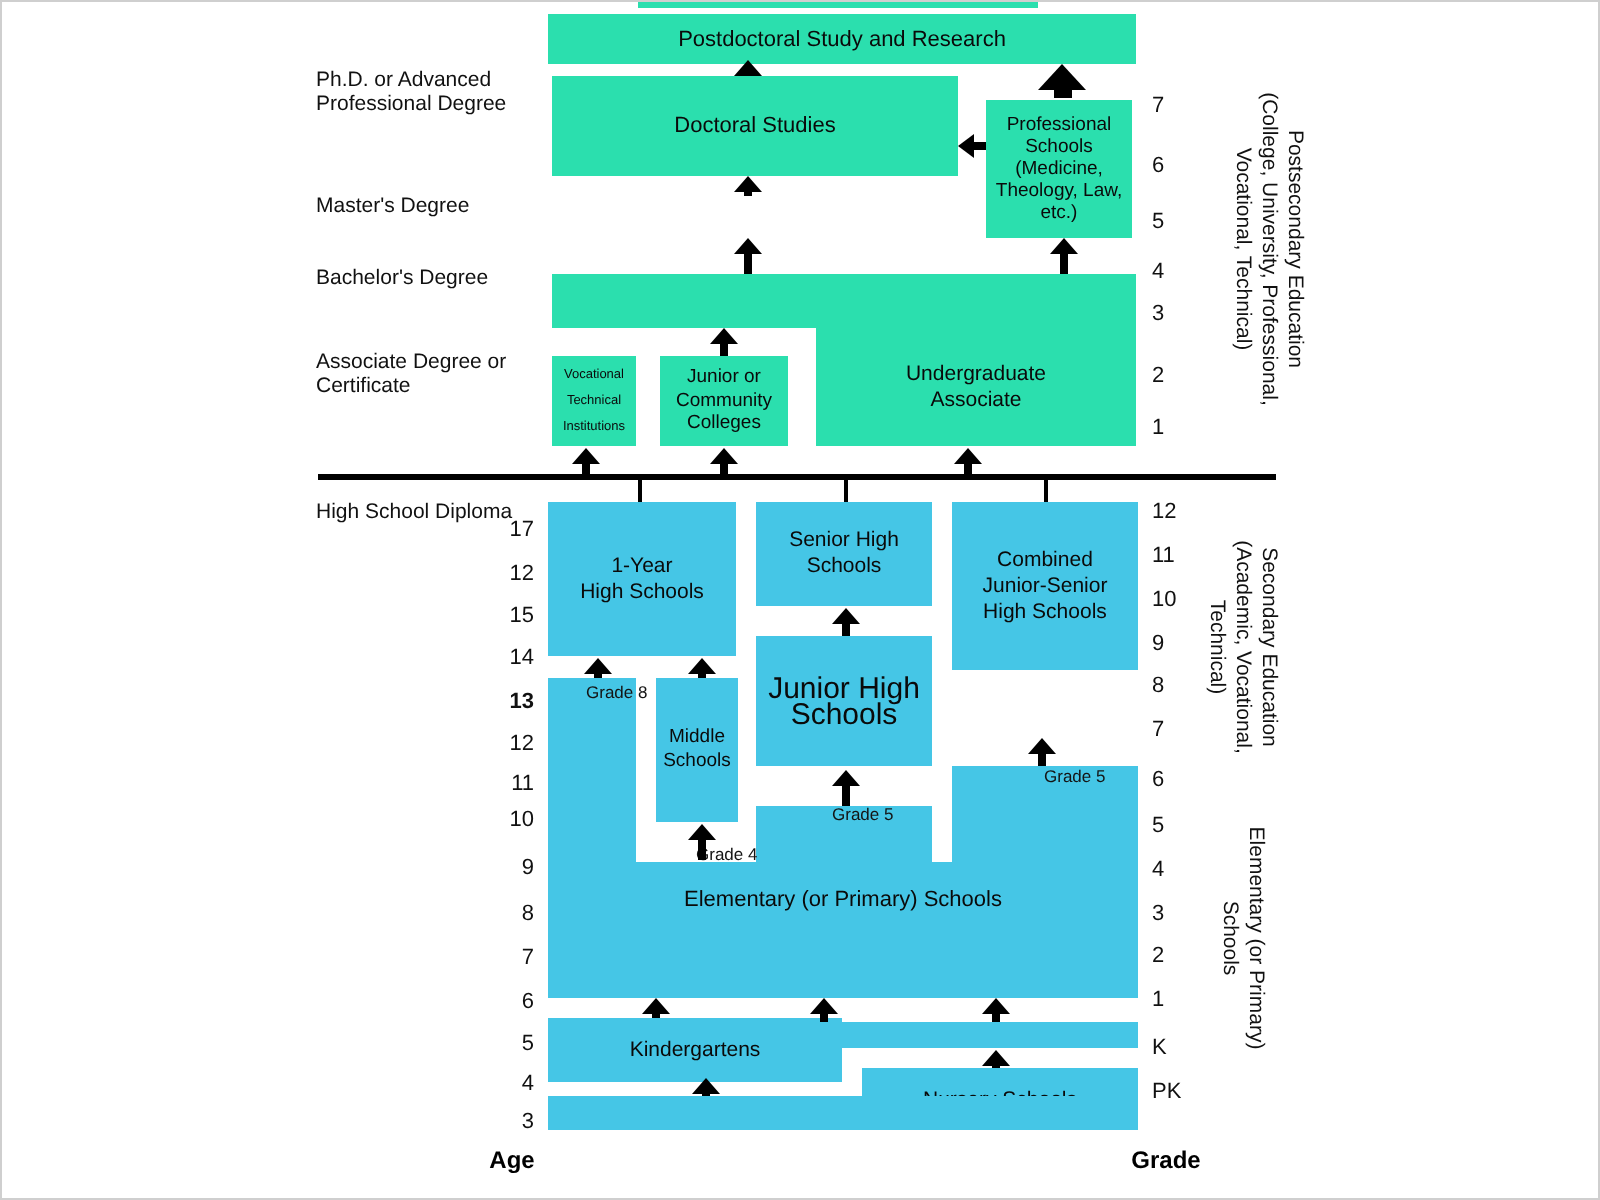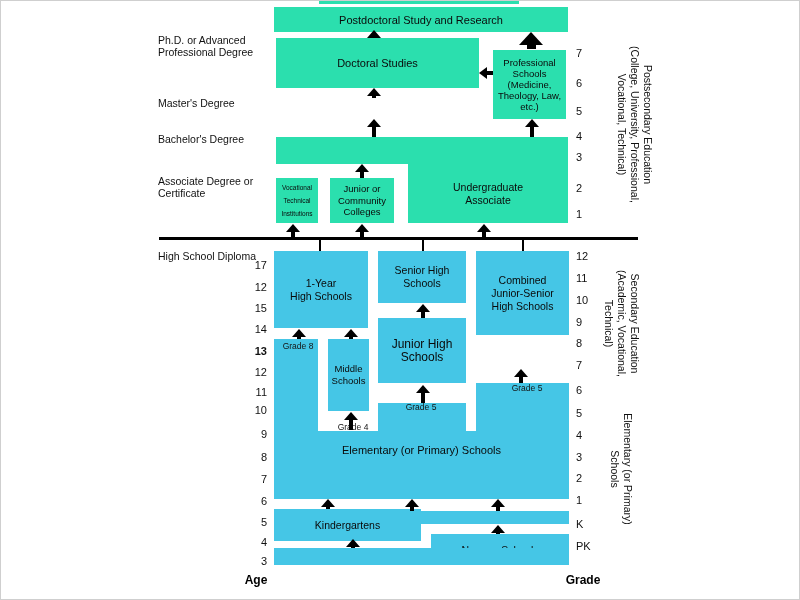--- a/index.html
+++ b/index.html
@@ -12,21 +12,21 @@
     position:absolute; display:flex; align-items:center; justify-content:center;
     text-align:center; white-space:pre-line; color:#0a0a0a;
   }
   .teal { background:#2bdfae; }
   .cyan { background:#45c6e6; }
   .llabel { position:absolute; left:157px; font-size:10.5px; line-height:1.18;
             white-space:pre-line; color:#111; }
   .num { position:absolute; font-size:11px; color:#111; }
   .age  { left:242px; width:24px; text-align:right; }
   .grd  { left:575px; width:24px; text-align:left; }
-  .gstep { position:absolute; width:44px; text-align:center; font-size:8.5px; color:#141414; }
+  .gstep { position:absolute; width:44px; text-align:left; font-size:8.5px; color:#141414;margin-left:17px; }
   .vlabel { position:absolute; text-align:center; font-size:10.5px; line-height:13px;
             white-space:pre-line; transform:rotate(90deg); color:#111; }
   .hline { position:absolute; background:#000; }
   .tick { position:absolute; width:2px; background:#000; }
   .arrow { position:absolute; width:14px; display:flex; flex-direction:column; align-items:center; }
   .arrow .h { width:0; height:0; border-left:7px solid transparent; border-right:7px solid transparent;
               border-bottom:8px solid #000; }
   .arrow .s { width:4px; background:#000; flex:1; }
   .arrow-big { position:absolute; width:24px; display:flex; flex-direction:column; align-items:center; }
   .arrow-big .h { width:0; height:0; border-left:12px solid transparent; border-right:12px solid transparent;
@@ -69,21 +69,21 @@
 
   <div class="box cyan" style="left:273px;top:250px;width:94px;height:77px;font-size:10.5px;line-height:13px;">1-Year
 High Schools</div>
   <div class="box cyan" style="left:377px;top:250px;width:88px;height:52px;font-size:10.5px;line-height:13px;">Senior High
 Schools</div>
   <div class="box cyan" style="left:475px;top:250px;width:93px;height:84px;font-size:10.5px;line-height:13px;">Combined
 Junior-Senior
 High Schools</div>
   <div class="box cyan" style="left:327px;top:338px;width:41px;height:72px;font-size:9.5px;line-height:12px;">Middle
 Schools</div>
-  <div class="box cyan" style="left:377px;top:317px;width:88px;height:65px;font-size:12px;line-height:13px;">Junior High
+  <div class="box cyan" style="left:377px;top:317px;width:88px;height:65px;font-size:15px;line-height:13px;">Junior High
 Schools</div>
 
   <div class="box cyan" style="left:273px;top:338px;width:44px;height:160px;"></div>
   <div class="box cyan" style="left:377px;top:402px;width:88px;height:96px;"></div>
   <div class="box cyan" style="left:475px;top:382px;width:93px;height:116px;"></div>
   <div class="box cyan" style="left:273px;top:430px;width:295px;height:68px;"></div>
   <div class="box" style="left:273px;top:441px;width:295px;height:15px;font-size:11px;">Elementary (or Primary) Schools</div>
 
   <div class="box cyan" style="left:273px;top:508px;width:147px;height:32px;font-size:10.5px;">Kindergartens</div>
   <div class="box cyan" style="left:420px;top:510px;width:148px;height:13px;"></div>

